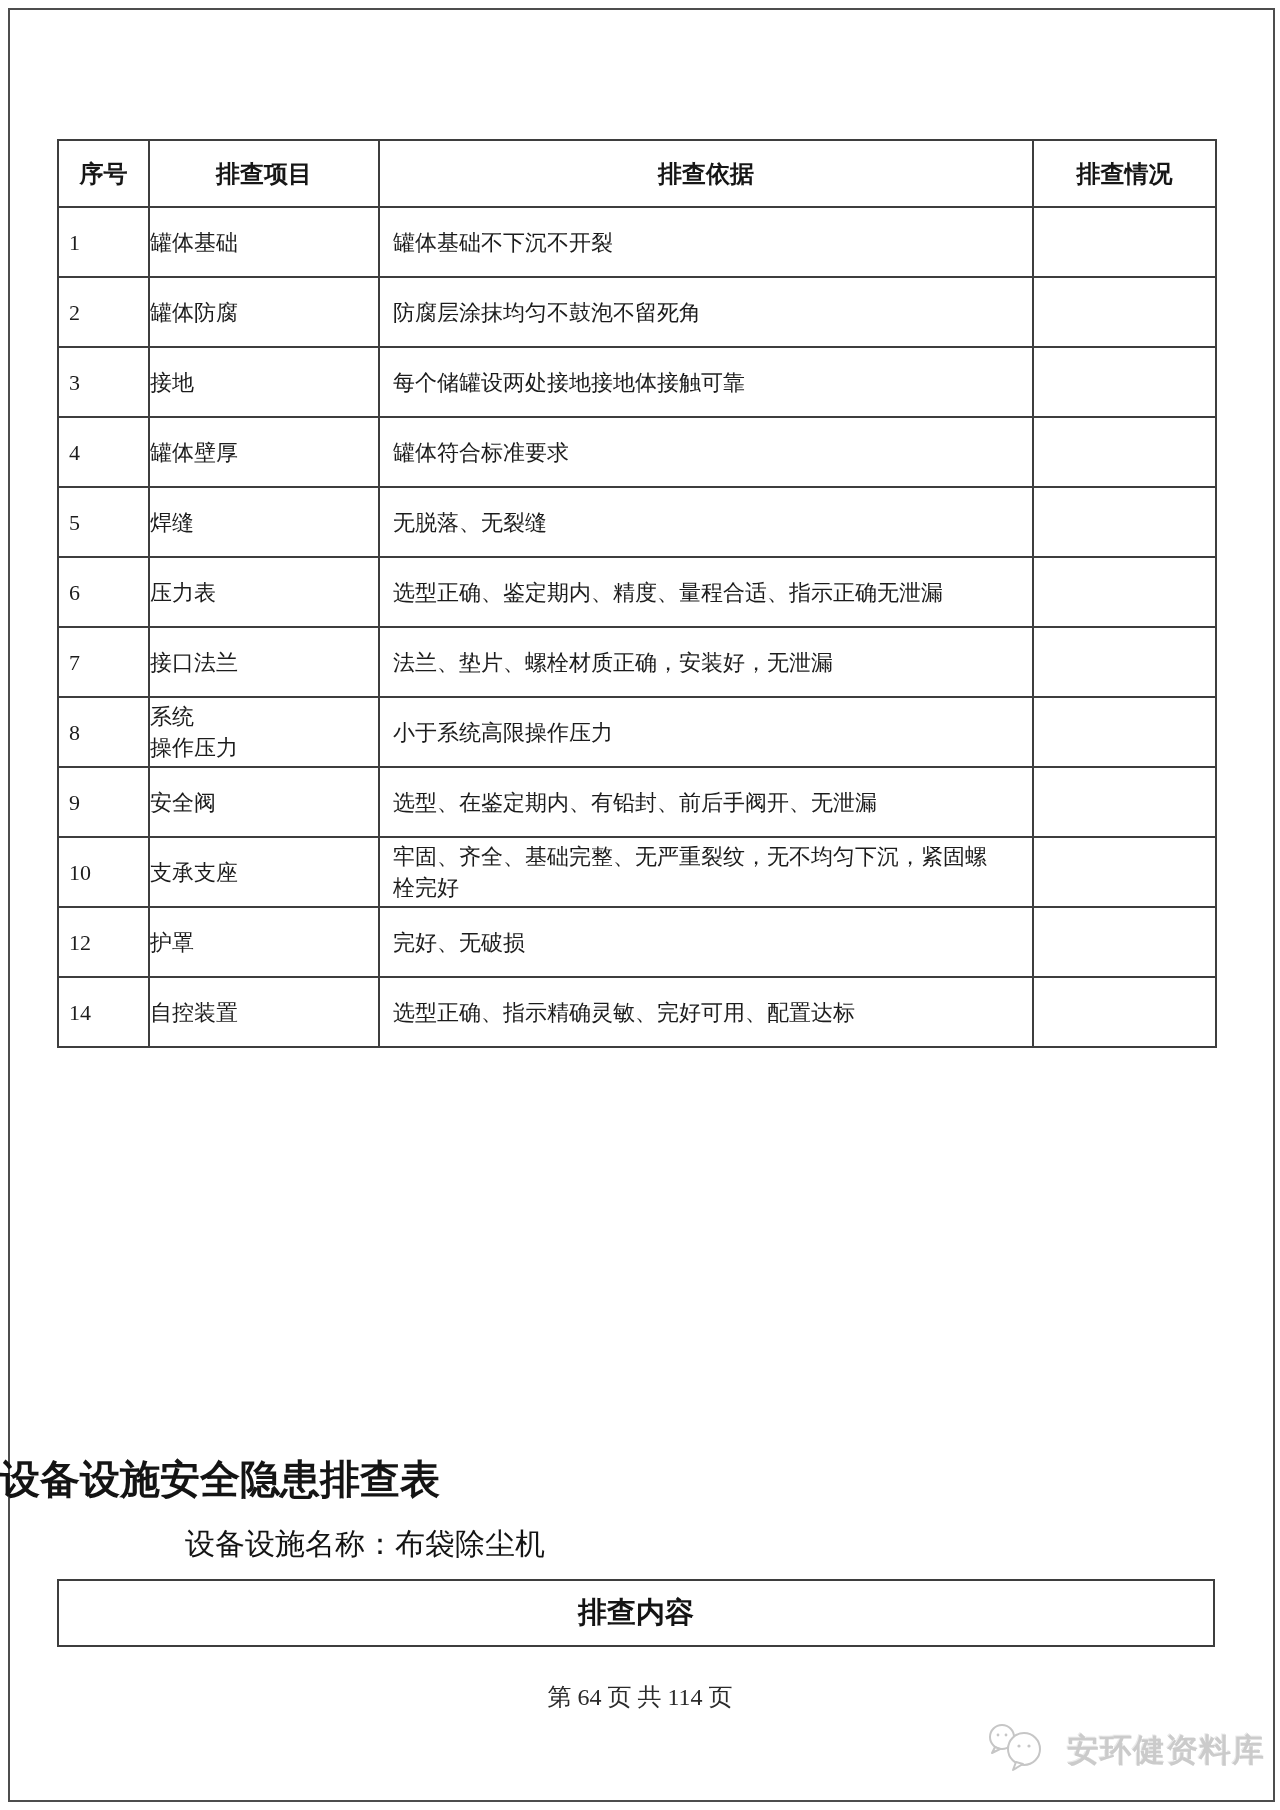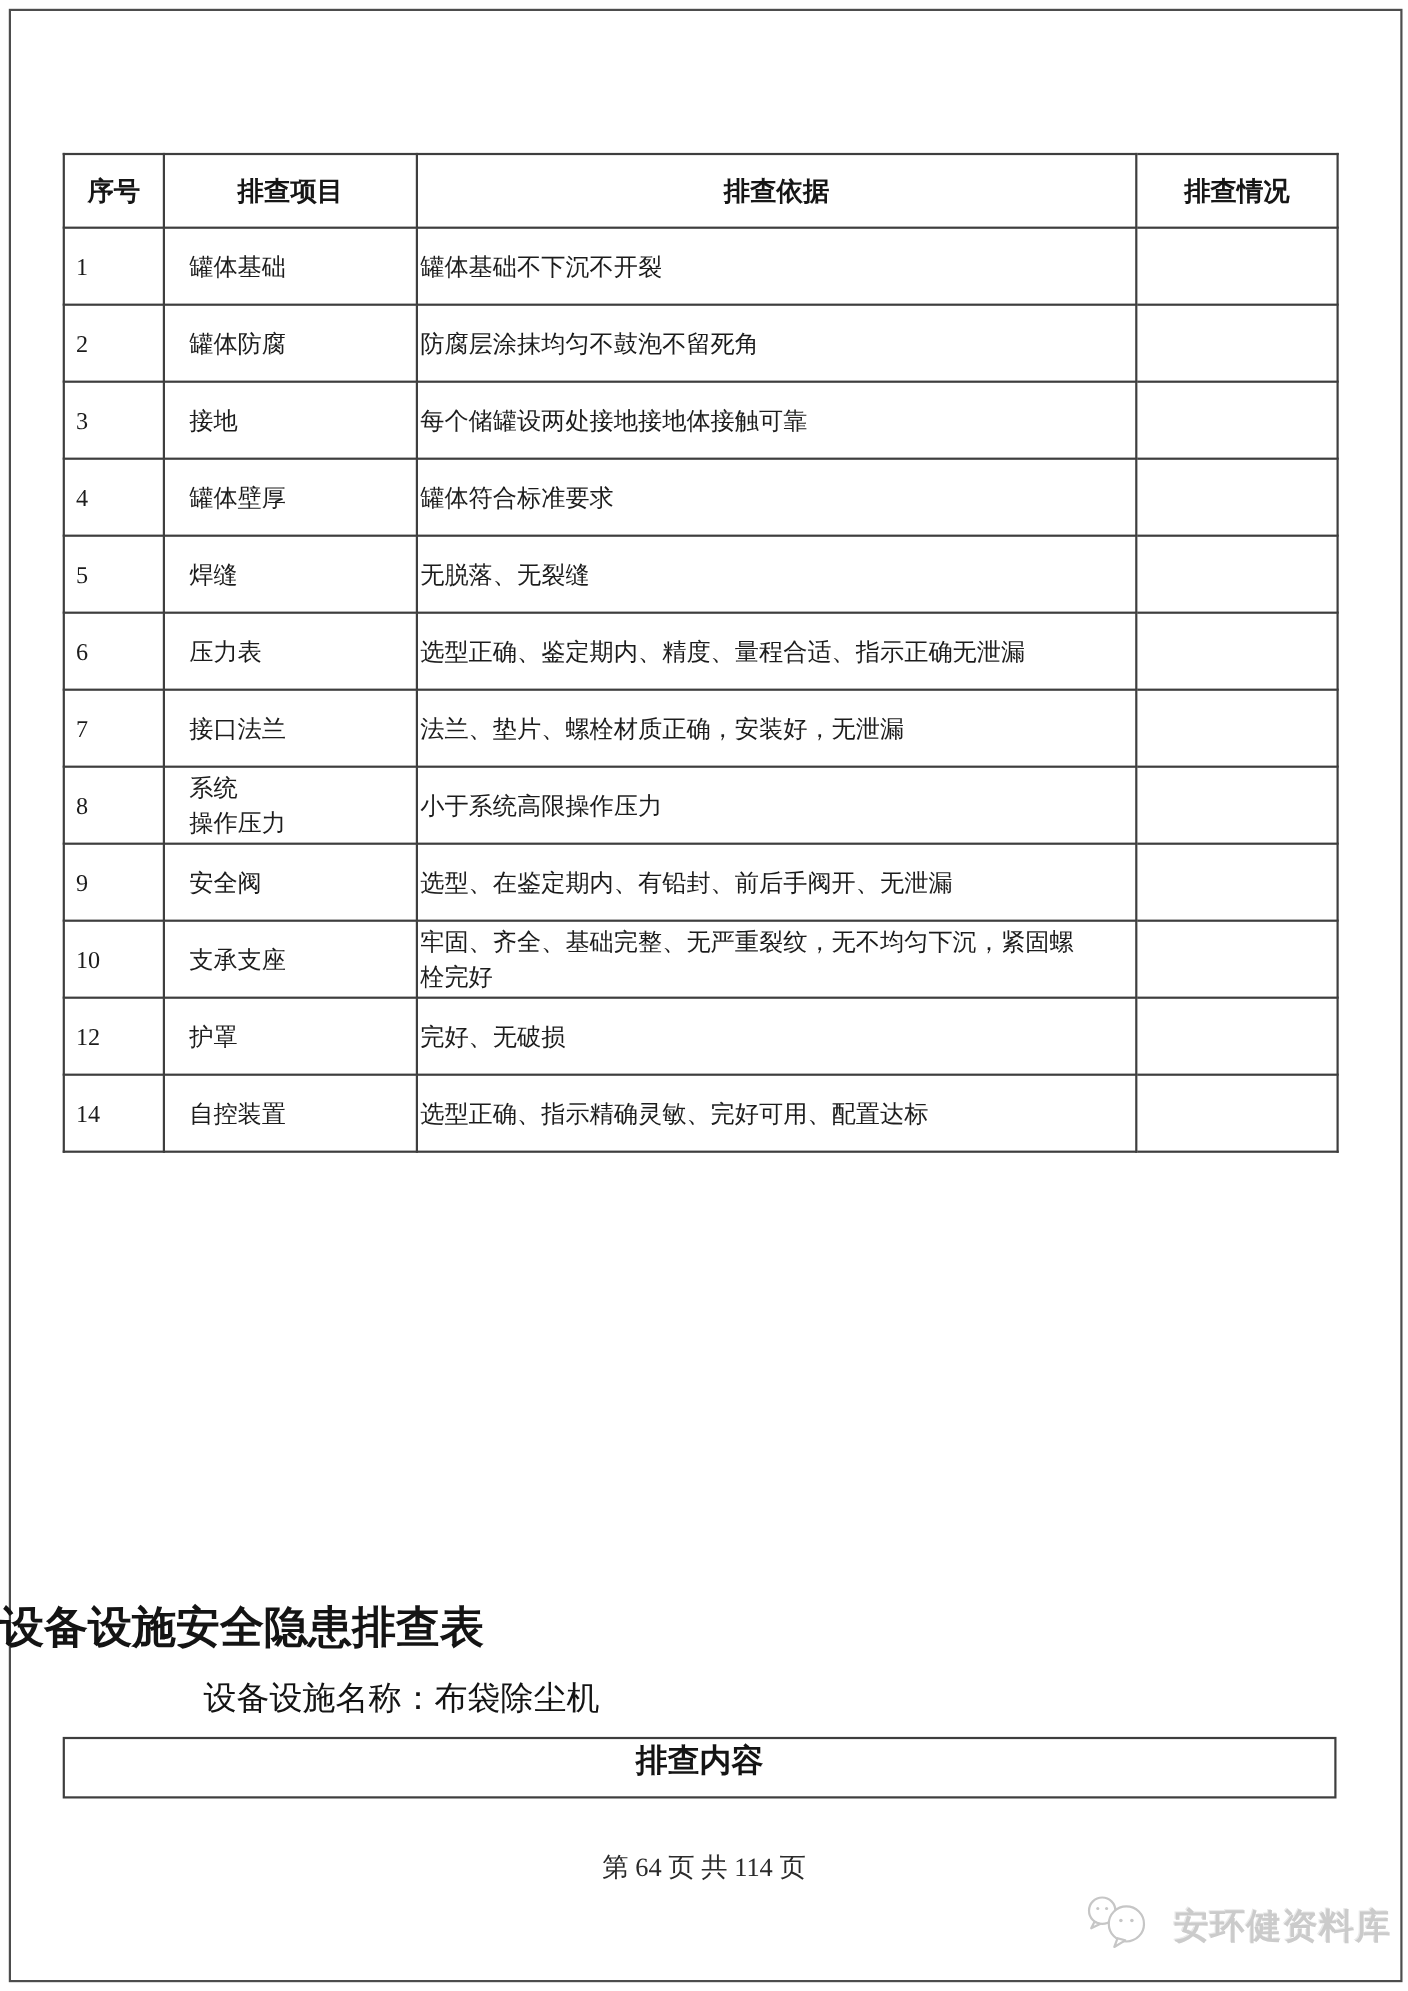--- a/index.html
+++ b/index.html
@@ -50,26 +50,26 @@
     font-size: 22px;
     line-height: 31px;
     vertical-align: middle;
     color: #1c1c1c;
   }
   td.col-no {
     font-size: 26px;
     padding-left: 10px;
   }
   td.col-item {
-    padding-left: 22px;
+    padding-left: 0;
     padding-right: 6px;
     white-space: pre-line;
   }
   td.col-basis {
-    padding-left: 2px;
+    padding-left: 13px;
     padding-right: 45px;
     margin-left: 48px;
   }
   .section-title {
     position: absolute;
     left: 0;
     top: 1452px;
     width: 1280px;
     text-align: left;
     font-size: 40px;
@@ -82,24 +82,25 @@
     top: 1524px;
     font-size: 30px;
     font-weight: normal;
     color: #141414;
   }
   .content-box {
     position: absolute;
     left: 57px;
     top: 1579px;
     width: 1158px;
-    height: 56px;
+    height: 68px;
     border: 2px solid #3e3e3e;
     box-sizing: border-box;
     display: flex;
+    align-items: center;
     justify-content: center;
   }
   .content-box .label {
     font-size: 29px;
     font-weight: bold;
     color: #141414;
   }
   .page-footer {
     position: absolute;
     left: 0;

